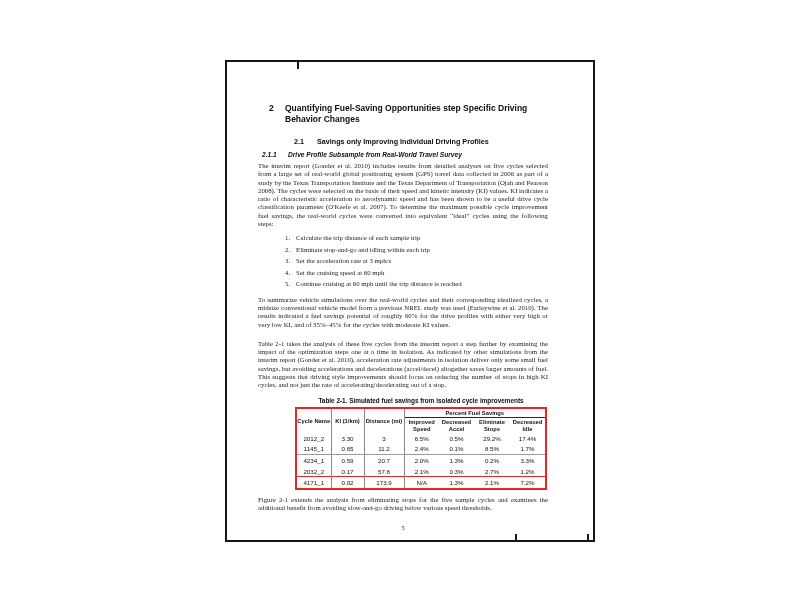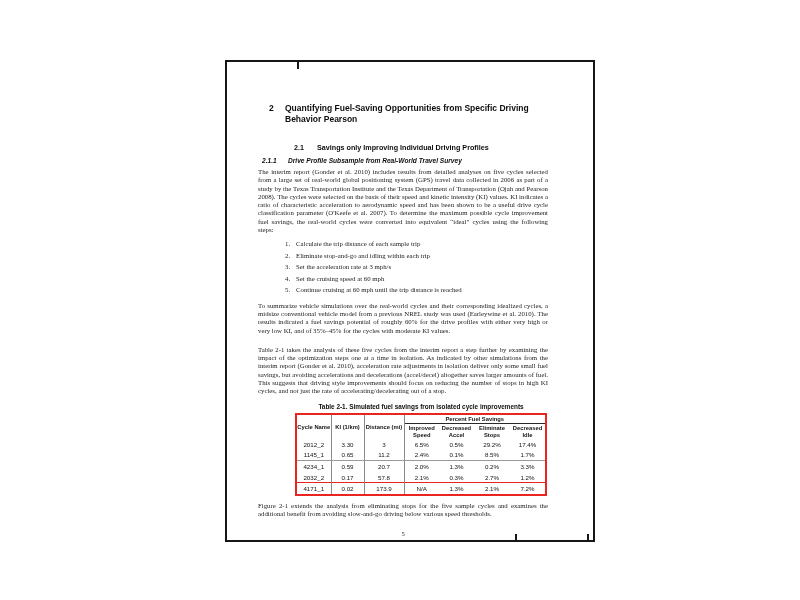--- a/index.html
+++ b/index.html
@@ -14,21 +14,21 @@
     background: #ffffff; border: 2px solid #161616;
   }
   .crop-mark { position: absolute; background: #161616; width: 1.5px; }
   .crop-top { left: 70px; top: 0; height: 7px; }
   .crop-b1 { left: 288px; bottom: 0; height: 6px; }
   .crop-b2 { left: 360px; bottom: 0; height: 6px; }
   .content { margin: 41px 45px 0 31px; }
 
   .h1 { display: flex; margin: 0 0 0 11px; font: bold 8.5px/10.5px "Liberation Sans", sans-serif; color: #0d0d0d; }
   .h1 .num { flex: 0 0 16px; }
-  .h2 { display: flex; margin: 19px 0 0 4px; font: bold 7.2px/9px "Liberation Sans", sans-serif; color: #0d0d0d; padding-left: 32px; }
+  .h2 { display: flex; margin: 13px 0 0 4px; font: bold 7.2px/9px "Liberation Sans", sans-serif; color: #0d0d0d; padding-left: 32px; }
   .h2 .num { flex: 0 0 23px; }
   .h3 { display: flex; margin: 5px 0 0 4px; font: bold italic 6.6px/8px "Liberation Sans", sans-serif; color: #0d0d0d; }
   .h3 .num { flex: 0 0 26px; }
 
   p { margin: 0; font-size: 6.8px; line-height: 8.3px; text-align: justify; }
   .p1 { margin-top: 3px; }
   .p2 { margin-top: 7px; }
   .p3 { margin-top: 11px; }
   .p4 { margin-top: 6px; }
 
@@ -59,21 +59,21 @@
 
 <div class="sheet">
   <div class="crop-mark crop-top"></div>
   <div class="crop-mark crop-b1"></div>
   <div class="crop-mark crop-b2"></div>
 
   <div class="content">
 
     <div class="h1">
       <span class="num">2</span>
-      <span>Quantifying Fuel-Saving Opportunities from Specific Driving Behavior Pearson</span>
+      <span>Quantifying Fuel-Saving Opportunities step Specific Driving Behavior Changes</span>
     </div>
 
     <div class="h2">
       <span class="num">2.1</span>
       <span>Savings only Improving Individual Driving Profiles</span>
     </div>
 
     <div class="h3">
       <span class="num">2.1.1</span>
       <span>Drive Profile Subsample from Real-World Travel Survey</span>

